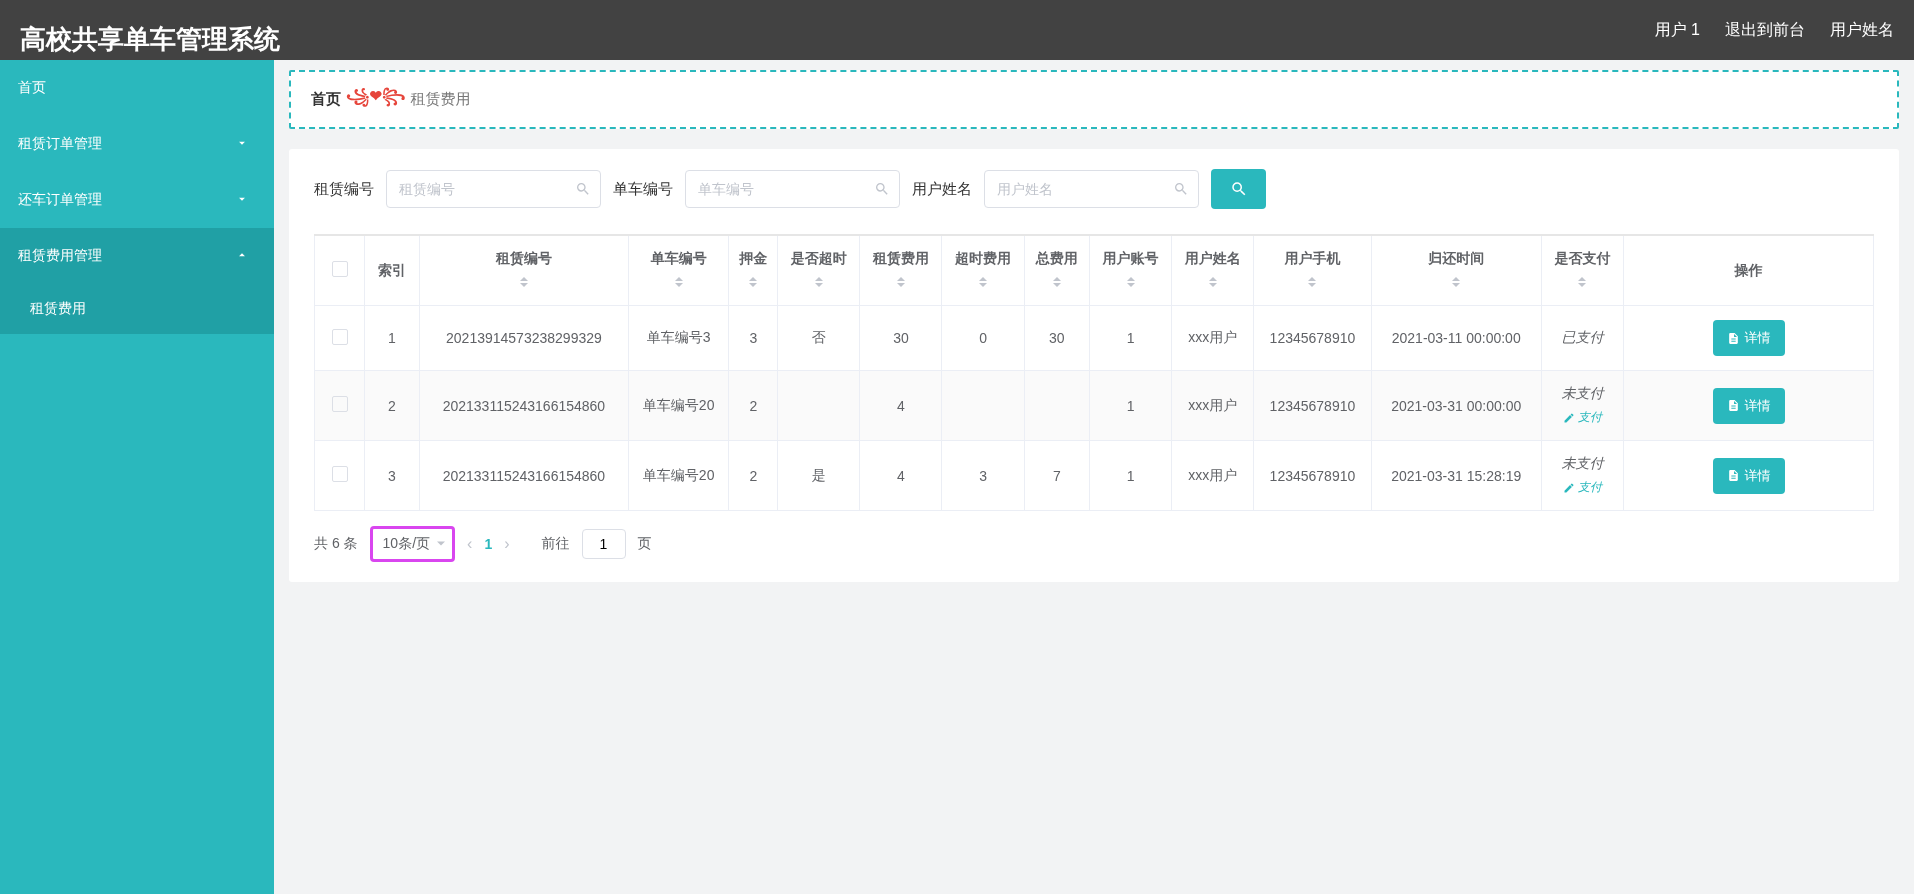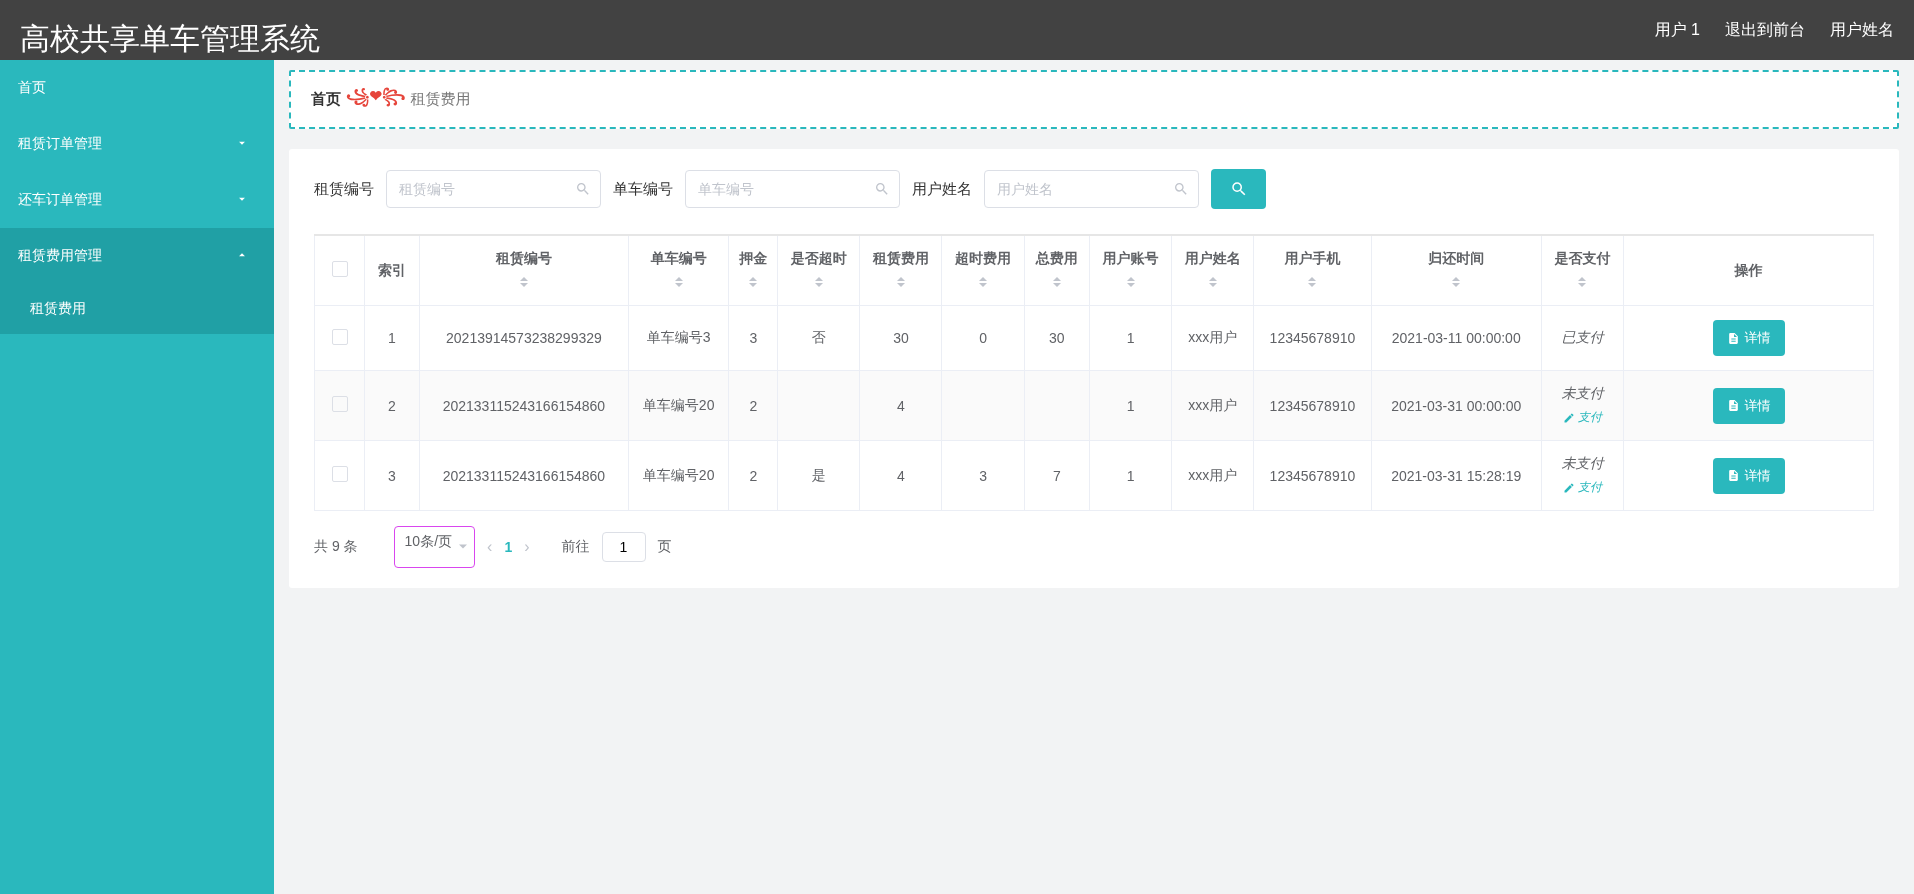--- a/index.html
+++ b/index.html
@@ -1,18 +1,18 @@
 <!DOCTYPE html>
 <html><head>
 <meta charset="utf-8">
 <style>
 *{margin:0;padding:0;box-sizing:border-box;font-family:"Microsoft YaHei",Arial,sans-serif;}
 body{background:#f2f3f4;font-size:14px;color:#333;}
 .header{height:60px;background:#424242;color:#fff;display:flex;align-items:center;justify-content:space-between;padding:0 20px;}
-.header-title{font-size:30px;font-weight:normal;margin-top:19px;}
+.header-title{font-size:26px;font-weight:bold;margin-top:19px;}
 .header-right{display:flex;gap:25px;font-size:16px;}
 .header-right span{cursor:pointer;}
 .container{display:flex;height:calc(100vh - 60px);}
 .sidebar{width:274px;background:#2ab8bd;color:#fff;flex-shrink:0;}
 .sidebar-item{height:56px;display:flex;align-items:center;justify-content:space-between;padding:0 25px 0 18px;cursor:pointer;}
 .sidebar-item.active{background:#20a0a5;}
 .sidebar-subitem{height:50px;display:flex;align-items:center;padding-left:30px;cursor:pointer;background:#20a0a5;}
 .chevron svg{width:14px;height:14px;fill:#fff;}
 .main{flex:1;padding:10px 15px;overflow:auto;}
 .breadcrumb{background:#fff;border:2px dashed #2ab8bd;border-radius:2px;padding:12px 20px;display:flex;align-items:center;gap:5px;font-size:15px;}
@@ -37,21 +37,21 @@
 .sort-wrap{display:flex;flex-direction:column;align-items:center;gap:3px;}
 .sort{display:inline-flex;flex-direction:column;line-height:0;margin-top:2px;}
 .sort::before{content:"";border:4px solid transparent;border-bottom-color:#c0c4cc;margin-bottom:2px;}
 .sort::after{content:"";border:4px solid transparent;border-top-color:#c0c4cc;}
 .detail-btn{background:#2ab8bd;color:#fff;border:none;padding:9px 14px;border-radius:4px;cursor:pointer;display:inline-flex;align-items:center;gap:5px;font-size:13px;}
 .detail-btn svg{width:13px;height:13px;fill:#fff;}
 .pay-link{color:#2ab8bd;display:inline-flex;align-items:center;gap:3px;cursor:pointer;margin-top:6px;font-size:12px;}
 .pay-link svg{width:12px;height:12px;fill:#2ab8bd;}
 .status-cell{display:flex;flex-direction:column;align-items:center;gap:0;font-style:italic;}
 .pagination{display:flex;align-items:center;gap:12px;margin-top:15px;font-size:14px;color:#606266;}
-.page-size{border:1px solid #d946ef;border-radius:4px;padding:6px 22px 16px 10px;position:relative;cursor:pointer;color:#606266;margin-left:24px;}
+.page-size{border:3px solid #d946ef;border-radius:4px;padding:6px 22px 6px 10px;position:relative;cursor:pointer;color:#606266;}
 .page-size::after{content:"";position:absolute;right:7px;top:50%;transform:translateY(-30%);border:4px solid transparent;border-top-color:#c0c4cc;}
 .page-arrow{cursor:pointer;color:#c0c4cc;font-size:16px;}
 .page-num{color:#2ab8bd;font-weight:bold;cursor:pointer;}
 .page-input{width:44px;height:30px;border:1px solid #dcdfe6;border-radius:4px;text-align:center;font-size:14px;}
 </style>
 </head>
 <body>
 
 <div class="header">
   <div class="header-title">高校共享单车管理系统</div>
@@ -284,21 +284,21 @@
                   <svg viewBox="0 0 24 24">
                     <path d="M14 2H6a2 2 0 00-2 2v16a2 2 0 002 2h12a2 2 0 002-2V8l-6-6zm2 16H8v-2h8v2zm0-4H8v-2h8v2zm-3-5V3.5L18.5 9H13z"></path>
                   </svg>
                   <span>详情</span>
                 </button></td>
             </tr>
           </tbody>
       </table>
 
       <div class="pagination">
-        <span>共 9 条</span>
+        <span>共 6 条</span>
         <span class="page-size">10条/页</span>
         <span class="page-arrow">‹</span>
         <span class="page-num">1</span>
         <span class="page-arrow">›</span>
         <span style="margin-left:20px;">前往</span>
         <input class="page-input" value="1" style="">
         <span>页</span>
       </div>
     </div>
   </div>

